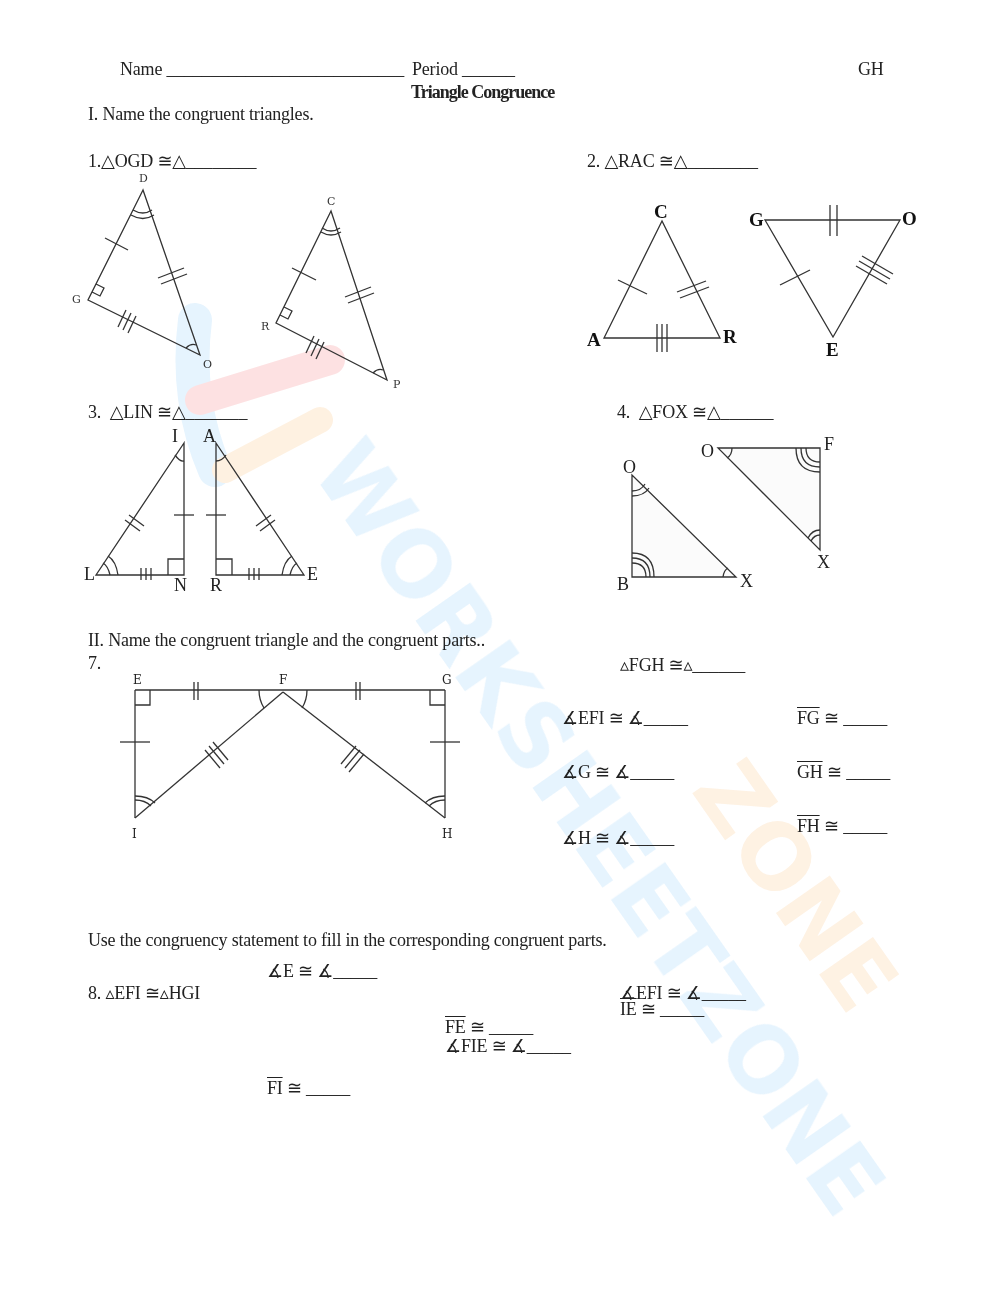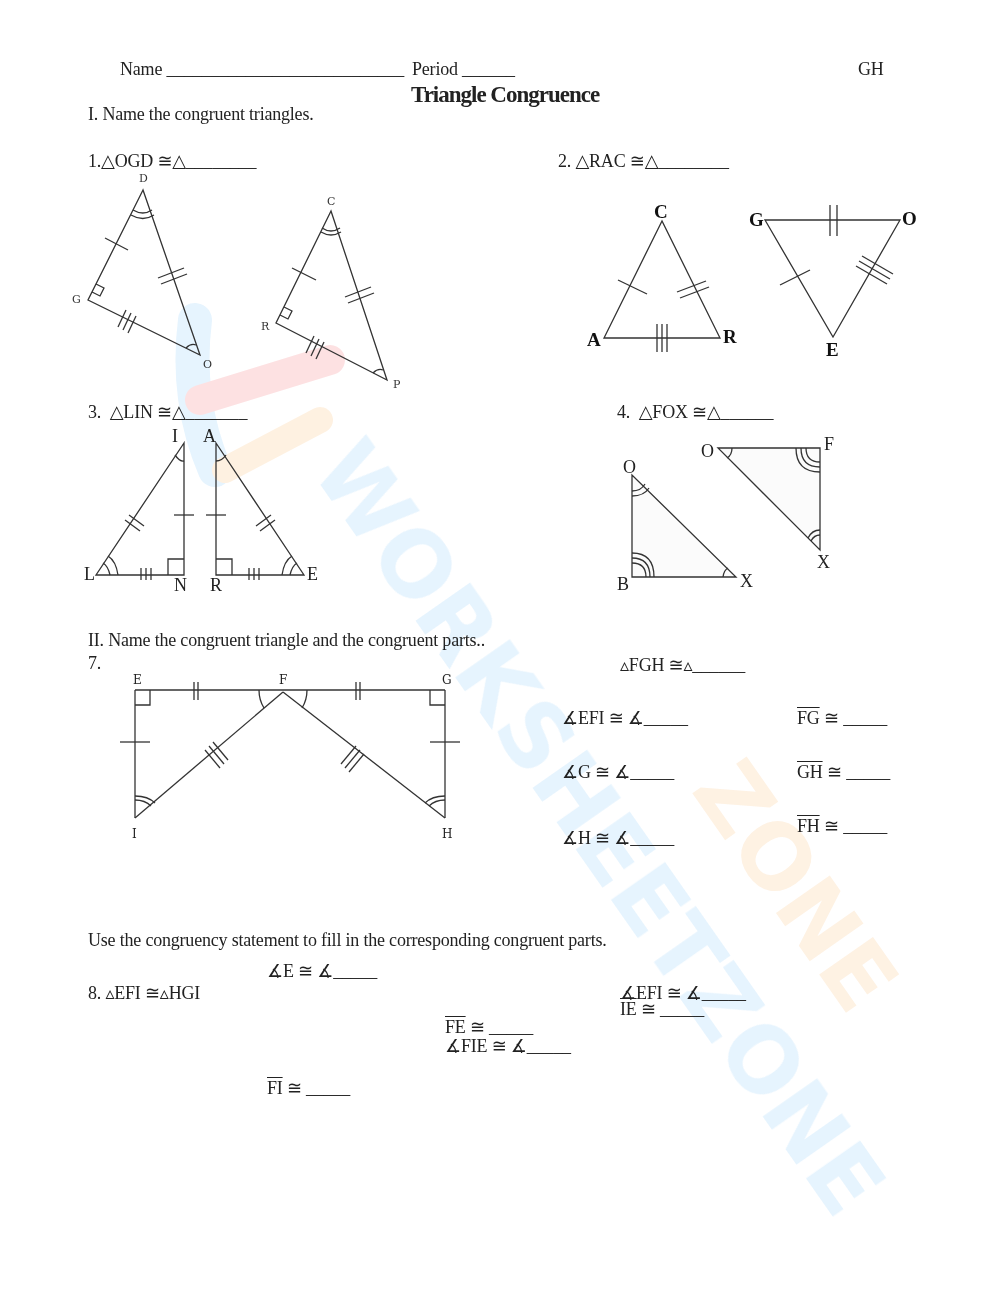--- a/index.html
+++ b/index.html
@@ -1,18 +1,18 @@
 <!DOCTYPE html>
 <html><head>
 <meta charset="utf-8">
 <style>
   html,body{margin:0;padding:0;background:#fff;}
   body{width:1000px;height:1294px;position:relative;overflow:hidden;font-family:"Liberation Serif","DejaVu Serif",serif;color:#222;}
   .t{position:absolute;font-size:18px;white-space:nowrap;letter-spacing:-0.2px;}
-  .title{font-weight:bold;font-size:23px;letter-spacing:-1px;}
+  .title{font-weight:bold;font-size:18px;letter-spacing:-1px;}
   .ov{text-decoration:overline;}
   svg.fig{position:absolute;left:0;top:0;}
   .wm{position:absolute;left:0;top:0;pointer-events:none;}
 </style>
 </head>
 <body>
 
 <svg class="wm" width="1000" height="1294">
   <g opacity="0.13">
     <path d="M195 320 Q185 400 215 470" stroke="#3fa9f5" stroke-width="34" fill="none" stroke-linecap="round"></path>
@@ -33,21 +33,21 @@
   <span>Period</span>
   <span>______</span>
 </div>
 <div class="t" style="left:858px;top:59px;">GH</div>
 <div class="t title" style="left:411px;top:82px;">Triangle Congruence</div>
 <div class="t" style="left:88px;top:104px;">I. Name the congruent triangles.</div>
 
 <div class="t" style="left:88px;top:150px;text-align:right;">
   <span>1.</span><span>△OGD ≅△</span><span>________</span>
 </div>
-<div class="t" style="left:558px;top:150px;">
+<div class="t" style="left:587px;top:150px;">
   <span>2.</span>&nbsp;<span>△RAC ≅△</span><span>________</span>
 </div>
 <div class="t" style="left:88px;top:401px;">
   <span>3.</span>&nbsp;&nbsp;<span>△LIN ≅△</span><span>_______</span>
 </div>
 <div class="t" style="left:617px;top:401px;">
   <span>4.</span>&nbsp;&nbsp;<span>△FOX ≅△</span><span>______</span>
 </div>
 
 <svg class="fig" width="1000" height="1294" stroke="#333" fill="none" stroke-width="1.3">
@@ -220,21 +220,21 @@
       <text x="442" y="684">G</text>
       <text x="132" y="838">I</text>
       <text x="442" y="838">H</text>
     </g>
   </g>
 </svg>
 
 <div class="t" style="left:88px;top:630px;">II. Name the congruent triangle and the congruent parts..</div>
 <div class="t" style="left:88px;top:653px;">7.</div>
 
-<div class="t" style="left:620px;top:654px;">
+<div class="t" style="left:620px;top:654px;font-family:Liberation Serif, serif;">
   <span>▵FGH ≅▵</span><span>______</span>
 </div>
 
 <div class="t" style="left:562px;top:707px;">
   <span>∡EFI ≅ ∡</span><span>_____</span>
 </div>
 <div class="t" style="left:562px;top:761px;">
   <span>∡G ≅ ∡</span><span>_____</span>
 </div>
 <div class="t" style="left:562px;top:815px;margin-top:12px;">

